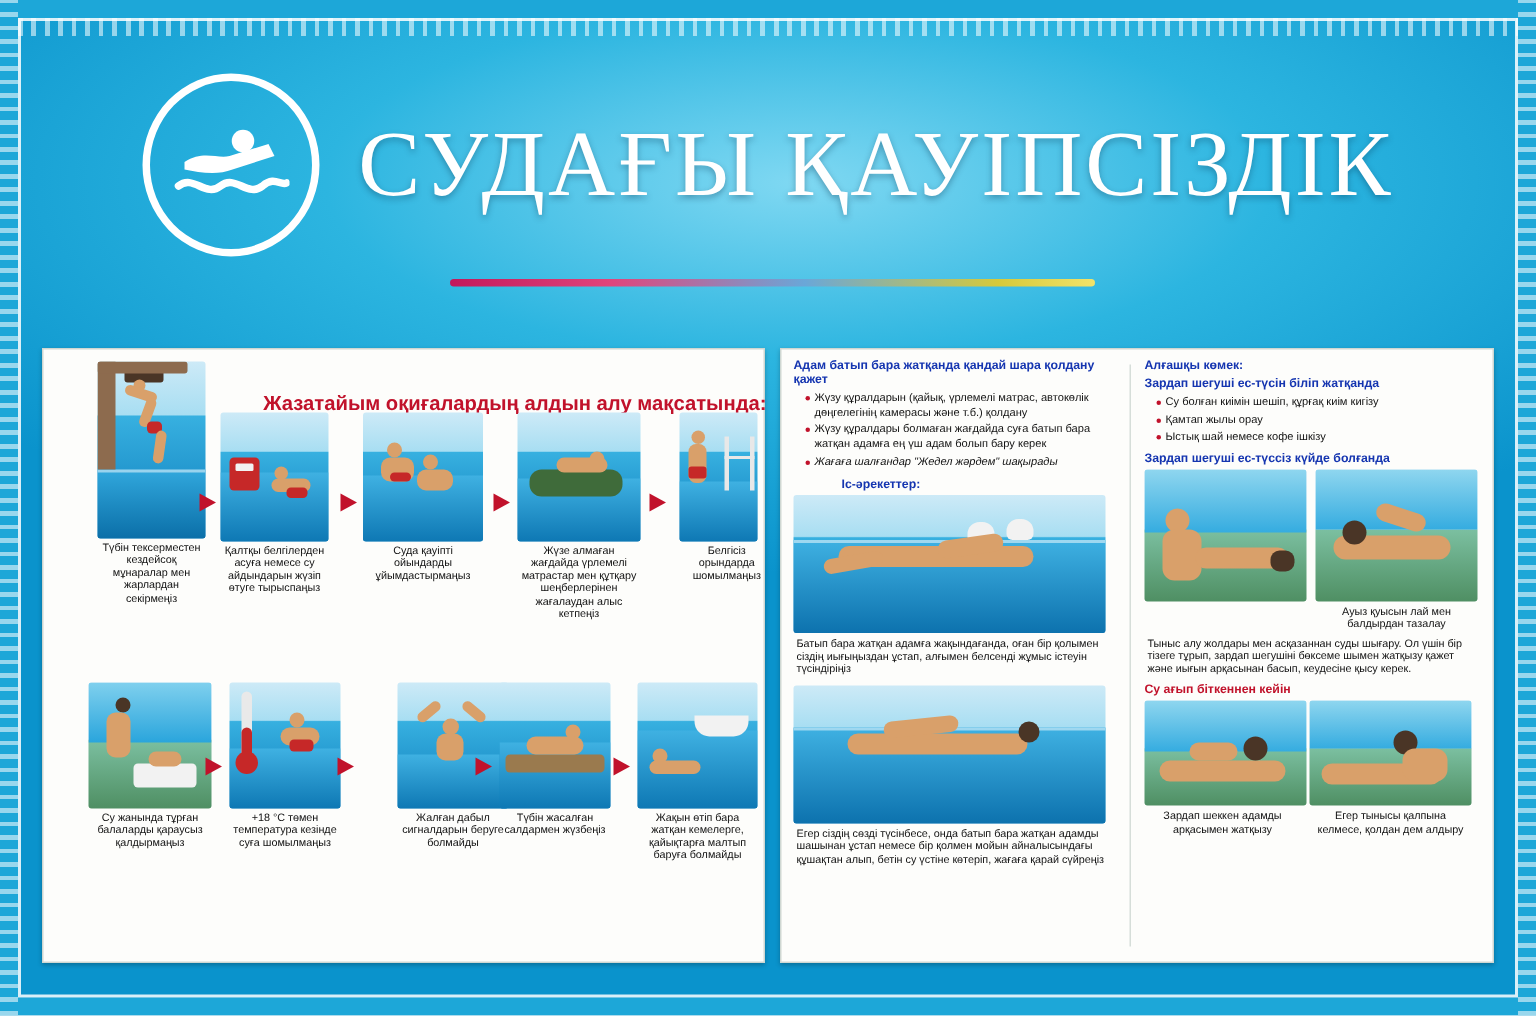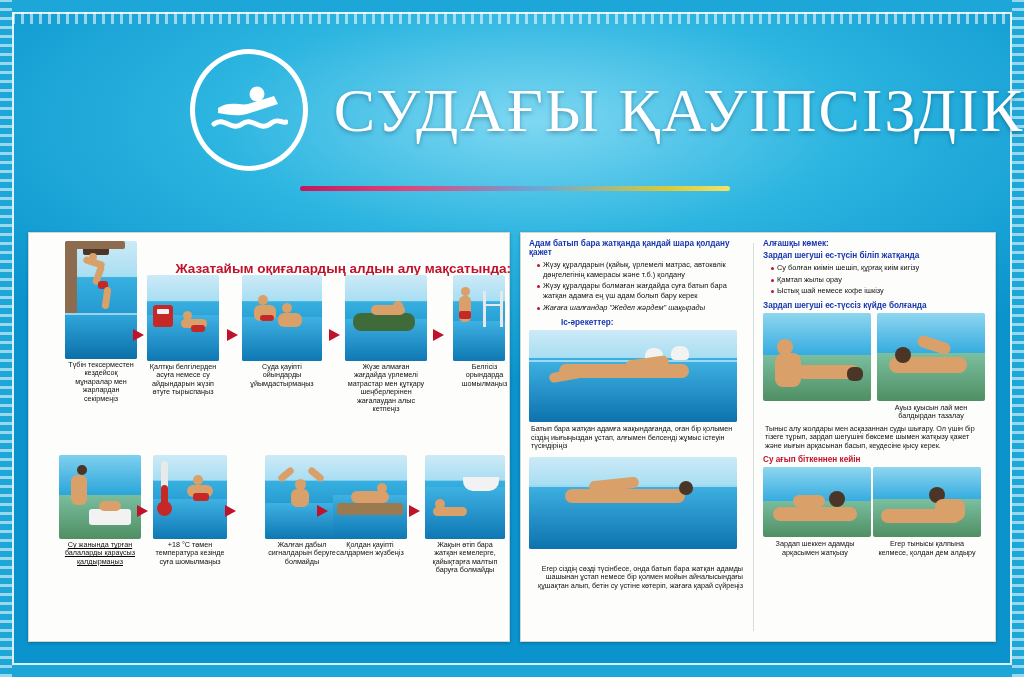--- a/index.html
+++ b/index.html
@@ -55,21 +55,21 @@
 
   
   .header {
     position: absolute;
     top: 40px;
     left: 0;
     right: 0;
     height: 140px;
     display: flex;
     align-items: center;
-    justify-content: flex-end;
+    justify-content: center;
     gap: 26px;
   }
   .logo-badge {
     width: 108px;
     height: 112px;
     border: 5px solid #ffffff;
     border-radius: 50%;
     display: flex;
     align-items: center;
     justify-content: center;
@@ -294,21 +294,21 @@
         <div class="fig red" style="left:6px;top:36px;width:12px;height:8px;border-radius:2px;"></div>
       </div>
       <div class="caption">Белгісіз орындарда шомылмаңыз</div>
     </div>
 
     <div class="arrow" style="left:104px;top:96px;"></div>
     <div class="arrow" style="left:198px;top:96px;"></div>
     <div class="arrow" style="left:300px;top:96px;"></div>
     <div class="arrow" style="left:404px;top:96px;"></div>
 
-    <div style="position:absolute;left:30px;top:222px;width:82px;text-decoration:underline;" class="cell">
+    <div style="position:absolute;left:30px;top:222px;width:82px;" class="cell">
       <div class="img land" style="width:82px;height:84px;">
         <div style="position:absolute;left:0;right:0;top:0;height:40px;background:linear-gradient(#7fd0ee,#2aa5dc);"></div>
         <div class="fig dark" style="left:18px;top:10px;width:10px;height:10px;"></div>
         <div class="fig skin" style="left:12px;top:20px;width:16px;height:30px;border-radius:6px;"></div>
         <div class="fig white" style="left:30px;top:54px;width:42px;height:16px;border-radius:3px;"></div>
         <div class="fig skin" style="left:40px;top:46px;width:22px;height:10px;border-radius:5px;"></div>
       </div>
       <div class="caption">Су жанында тұрған балаларды қараусыз қалдырмаңыз</div>
     </div>
 
@@ -336,21 +336,21 @@
       <div class="caption">Жалған дабыл сигналдарын беруге болмайды</div>
     </div>
 
     <div style="position:absolute;left:304px;top:222px;width:74px;" class="cell">
       <div class="img pool" style="width:74px;height:84px;">
         <div style="position:absolute;left:0;right:0;top:40px;bottom:0;background:linear-gradient(#3fb1e2,#0e78b4);"></div>
         <div class="fig" style="left:4px;top:48px;width:66px;height:12px;border-radius:3px;background:#9a7a4e;"></div>
         <div class="fig skin" style="left:44px;top:28px;width:10px;height:10px;"></div>
         <div class="fig skin" style="left:18px;top:36px;width:38px;height:12px;border-radius:6px;"></div>
       </div>
-      <div class="caption">Қолдан қауіпті салдармен жүзбеңіз</div>
+      <div class="caption">Түбін жасалған салдармен жүзбеңіз</div>
     </div>
 
     <div style="position:absolute;left:396px;top:222px;width:80px;" class="cell">
       <div class="img pool" style="width:80px;height:84px;">
         <div style="position:absolute;left:0;right:0;top:32px;bottom:0;background:linear-gradient(#3fb1e2,#0e78b4);"></div>
         <div class="fig white" style="left:38px;top:22px;width:36px;height:14px;border-radius:0 0 10px 10px;"></div>
         <div class="fig skin" style="left:10px;top:44px;width:10px;height:10px;"></div>
         <div class="fig skin" style="left:8px;top:52px;width:34px;height:9px;border-radius:5px;"></div>
       </div>
       <div class="caption">Жақын өтіп бара жатқан кемелерге, қайықтарға малтып баруға болмайды</div>
@@ -384,21 +384,21 @@
       </div>
       <div class="caption left" style="padding-top:3px;">Батып бара жатқан адамға жақындағанда, оған бір қолымен сіздің иығыңыздан ұстап, алғымен белсенді жұмыс істеуін түсіндіріңіз</div>
 
       <div class="img pool" style="width:208px;height:92px;margin-top:6px;">
         <div style="position:absolute;left:0;right:0;top:28px;bottom:0;background:linear-gradient(#3fb1e2,#0d72ae);"></div>
         <div class="water-line" style="top:28px;"></div>
         <div class="fig skin" style="left:36px;top:32px;width:120px;height:14px;border-radius:8px;"></div>
         <div class="fig dark" style="left:150px;top:24px;width:14px;height:14px;"></div>
         <div class="fig skin" style="left:60px;top:22px;width:50px;height:11px;border-radius:6px;transform:rotate(-6deg);"></div>
       </div>
-      <div class="caption left" style="padding-top:16px;text-align:right;">Егер сіздің сөзді түсінбесе, онда батып бара жатқан адамды шашынан ұстап немесе бір қолмен мойын айналысындағы құшақтан алып, бетін су үстіне көтеріп, жағаға қарай сүйреңіз</div>
+      <div class="caption left" style="padding-top:3px;">Егер сіздің сөзді түсінбесе, онда батып бара жатқан адамды шашынан ұстап немесе бір қолмен мойын айналысындағы құшақтан алып, бетін су үстіне көтеріп, жағаға қарай сүйреңіз</div>
     </div>
 
     <div style="position:absolute;left:232px;top:10px;bottom:10px;width:1px;background:#d6ded9;"></div>
 
     <div style="position:absolute;left:242px;top:6px;width:224px;">
       <div class="subhead">Алғашқы көмек:</div>
       <div class="subhead">Зардап шегуші ес-түсін біліп жатқанда</div>
       <ul class="bullets">
         <li>Су болған киімін шешіп, құрғақ киім кигізу</li>
         <li>Қамтап жылы орау</li>

